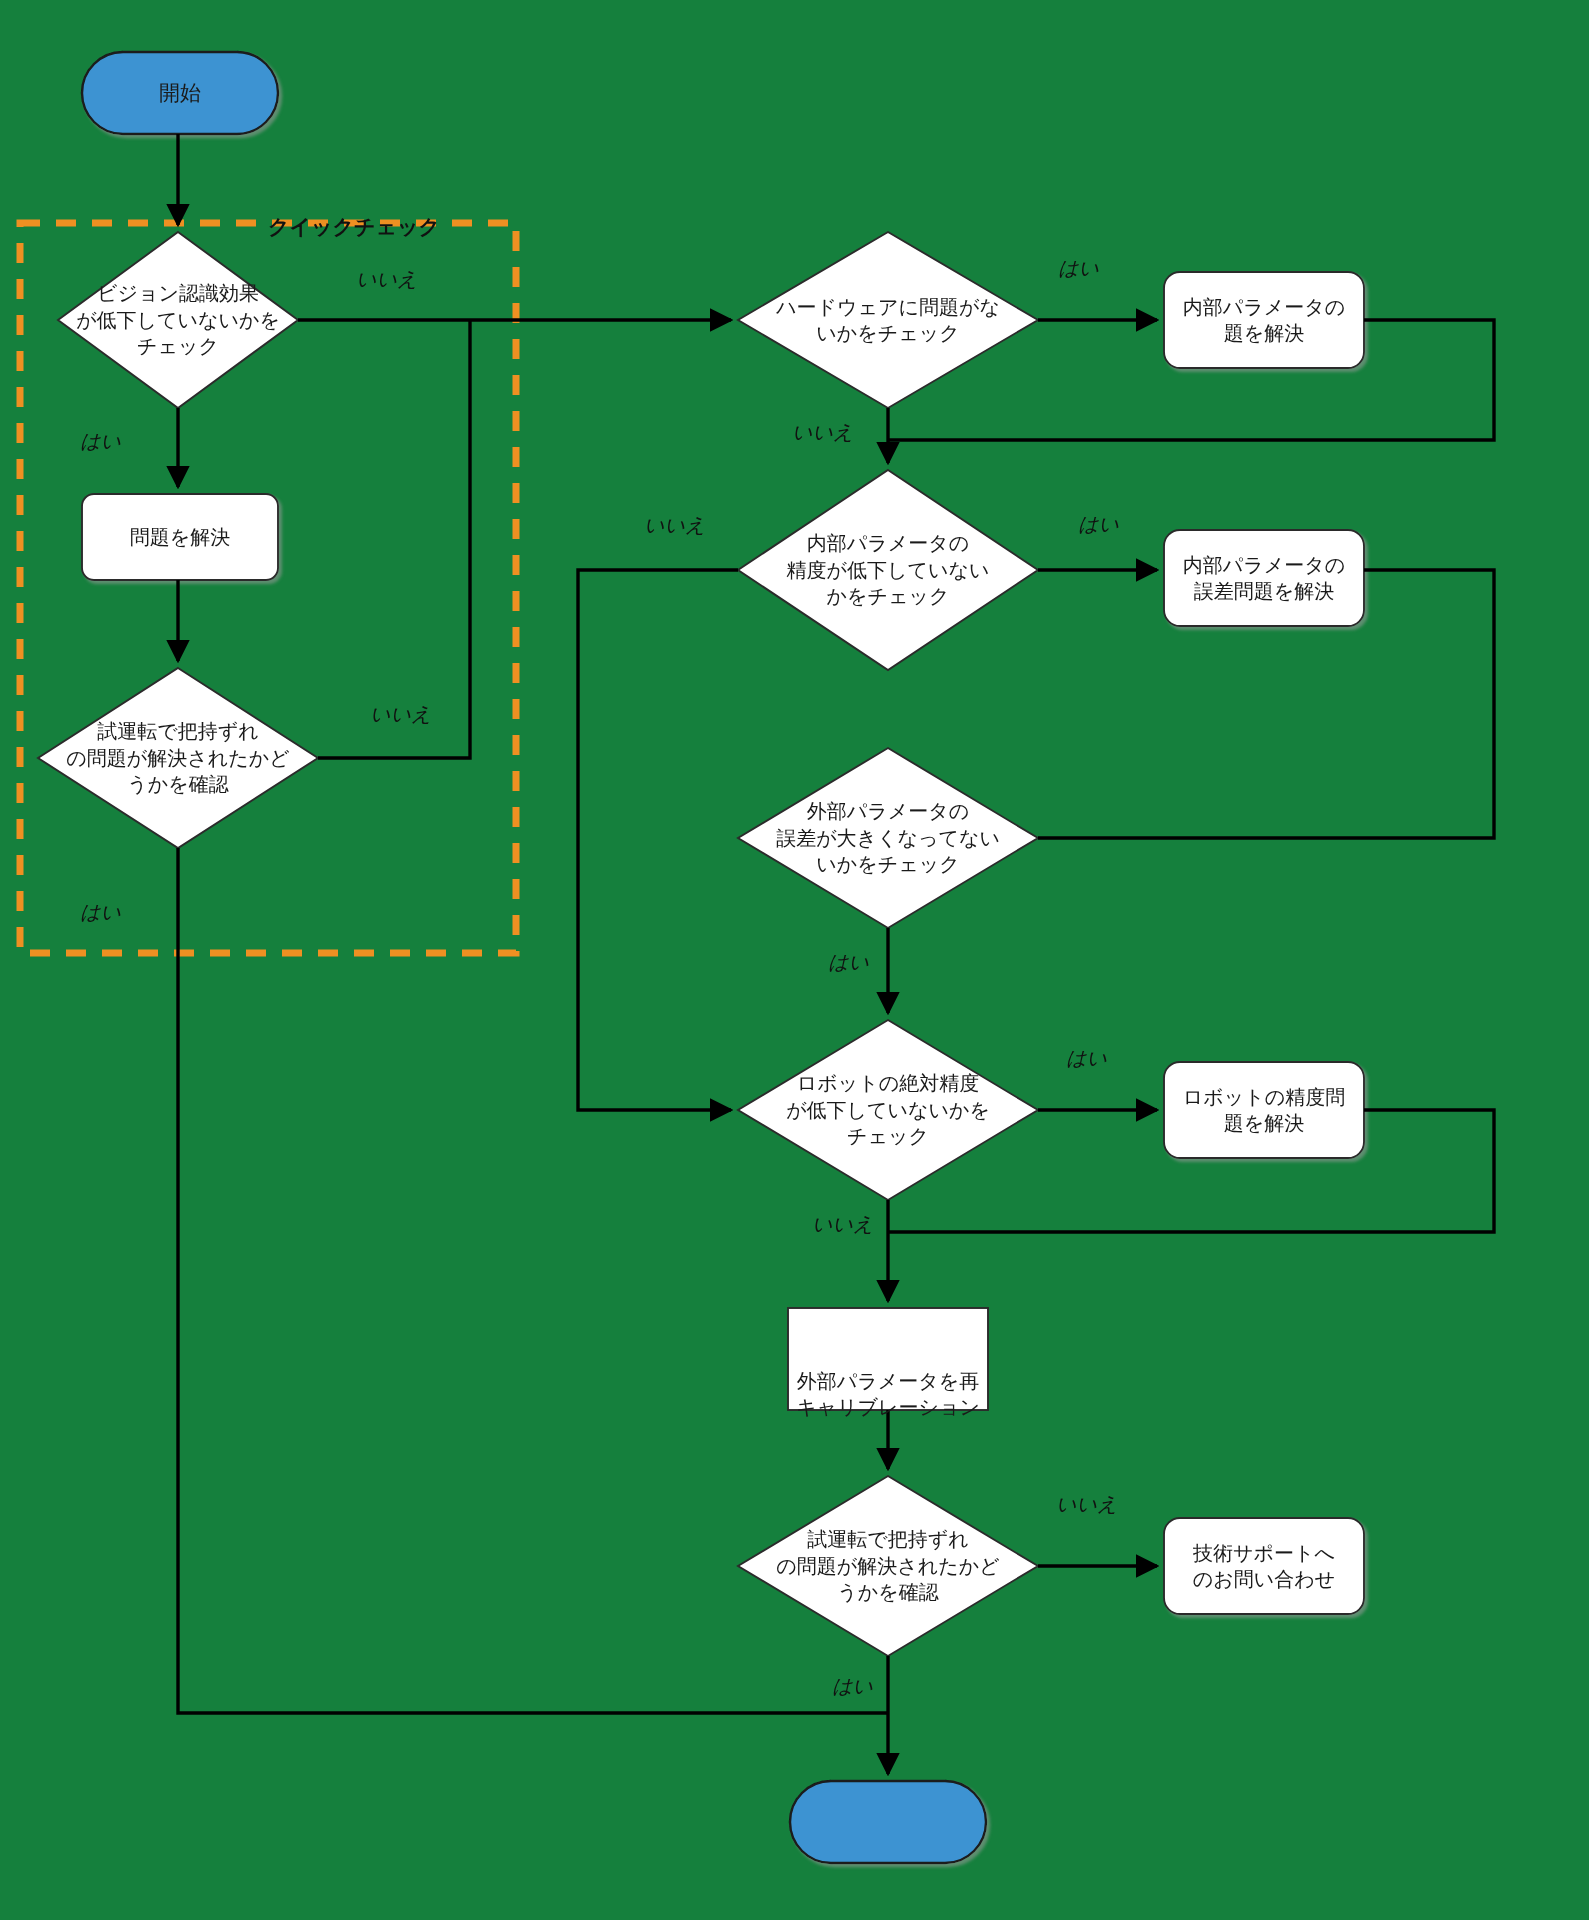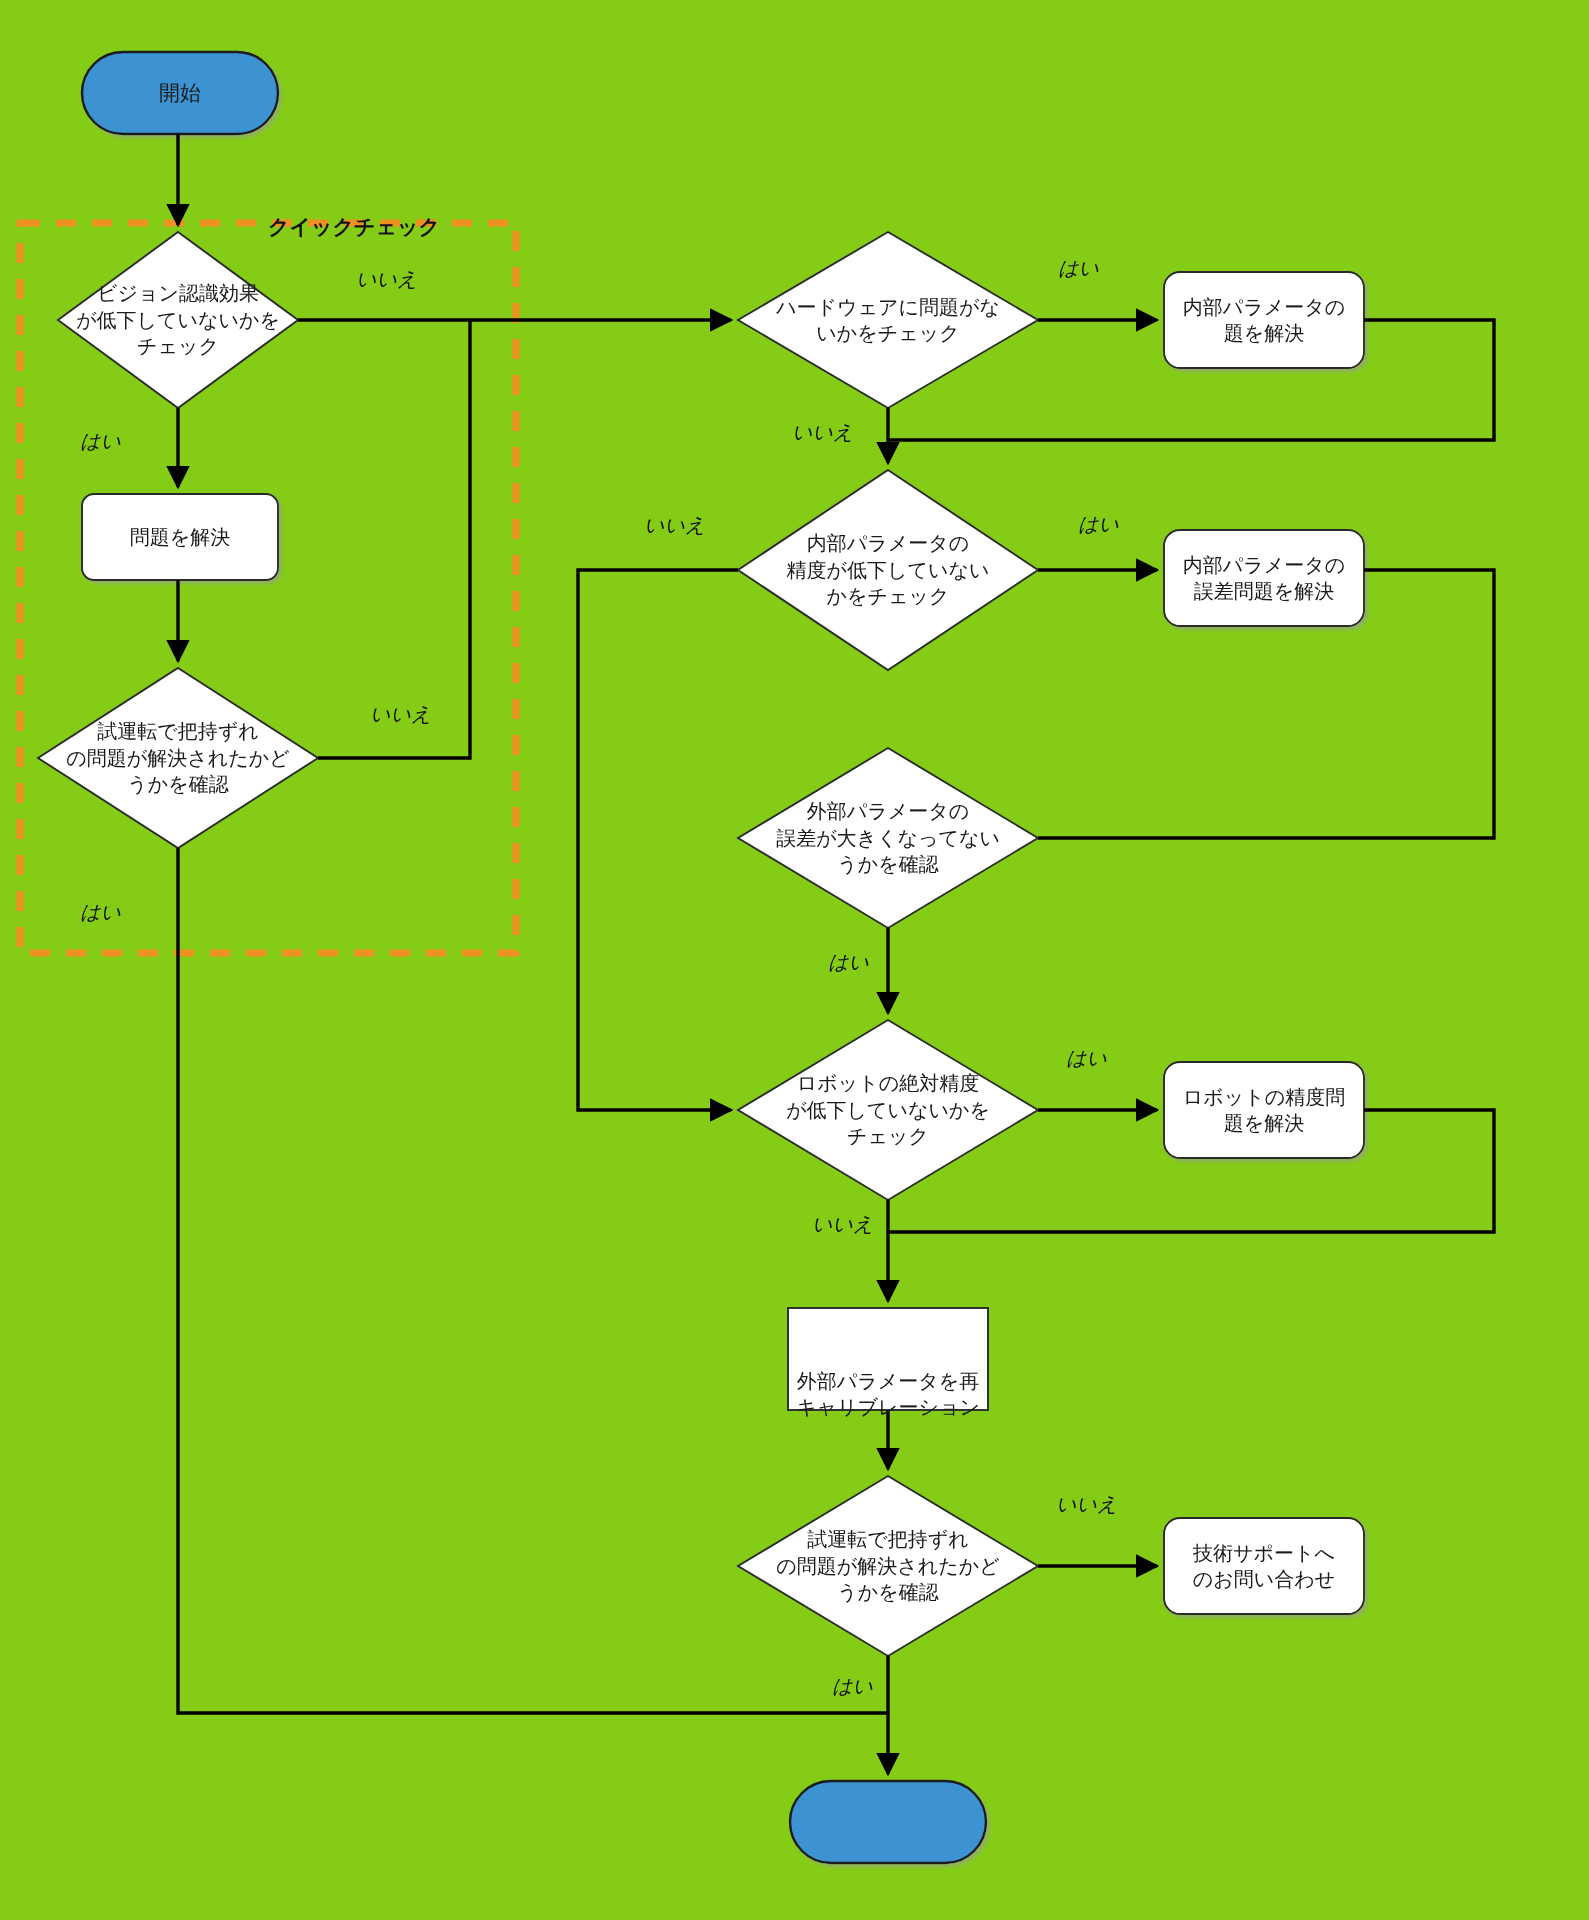--- a/index.html
+++ b/index.html
@@ -8,21 +8,21 @@
     padding: 0;
     background: #ffffff;
   }
   body {
     font-family: "Liberation Sans", "DejaVu Sans", sans-serif;
   }
   #canvas {
     position: relative;
     width: 1589px;
     height: 1920px;
-    background: #84cc16;
+    background: #15803d;
     overflow: hidden;
   }
   #canvas svg {
     position: absolute;
     top: 0;
     left: 0;
     width: 1589px;
     height: 1920px;
   }
   .node-label {
@@ -171,21 +171,21 @@
 
   <div class="node-label" style="left:758px; top:518px;  width:260px; height:104px;">内部パラメータの
 精度が低下していない
 かをチェック</div>
 
   <div class="node-label" style="left:1164px;top:530px;  width:200px; height:96px;">内部パラメータの
 誤差問題を解決</div>
 
   <div class="node-label" style="left:758px; top:786px;  width:260px; height:104px;">外部パラメータの
 誤差が大きくなってない
-うかを確認</div>
+いかをチェック</div>
 
   <div class="node-label" style="left:762px; top:1058px; width:252px; height:104px;">ロボットの絶対精度
 が低下していないかを
 チェック</div>
 
   <div class="node-label" style="left:1164px;top:1062px; width:200px; height:96px;">ロボットの精度問
 題を解決</div>
 
   <div class="node-label" style="left:788px; top:1357px; width:200px; height:74px;">外部パラメータを再
 キャリブレーション</div>

